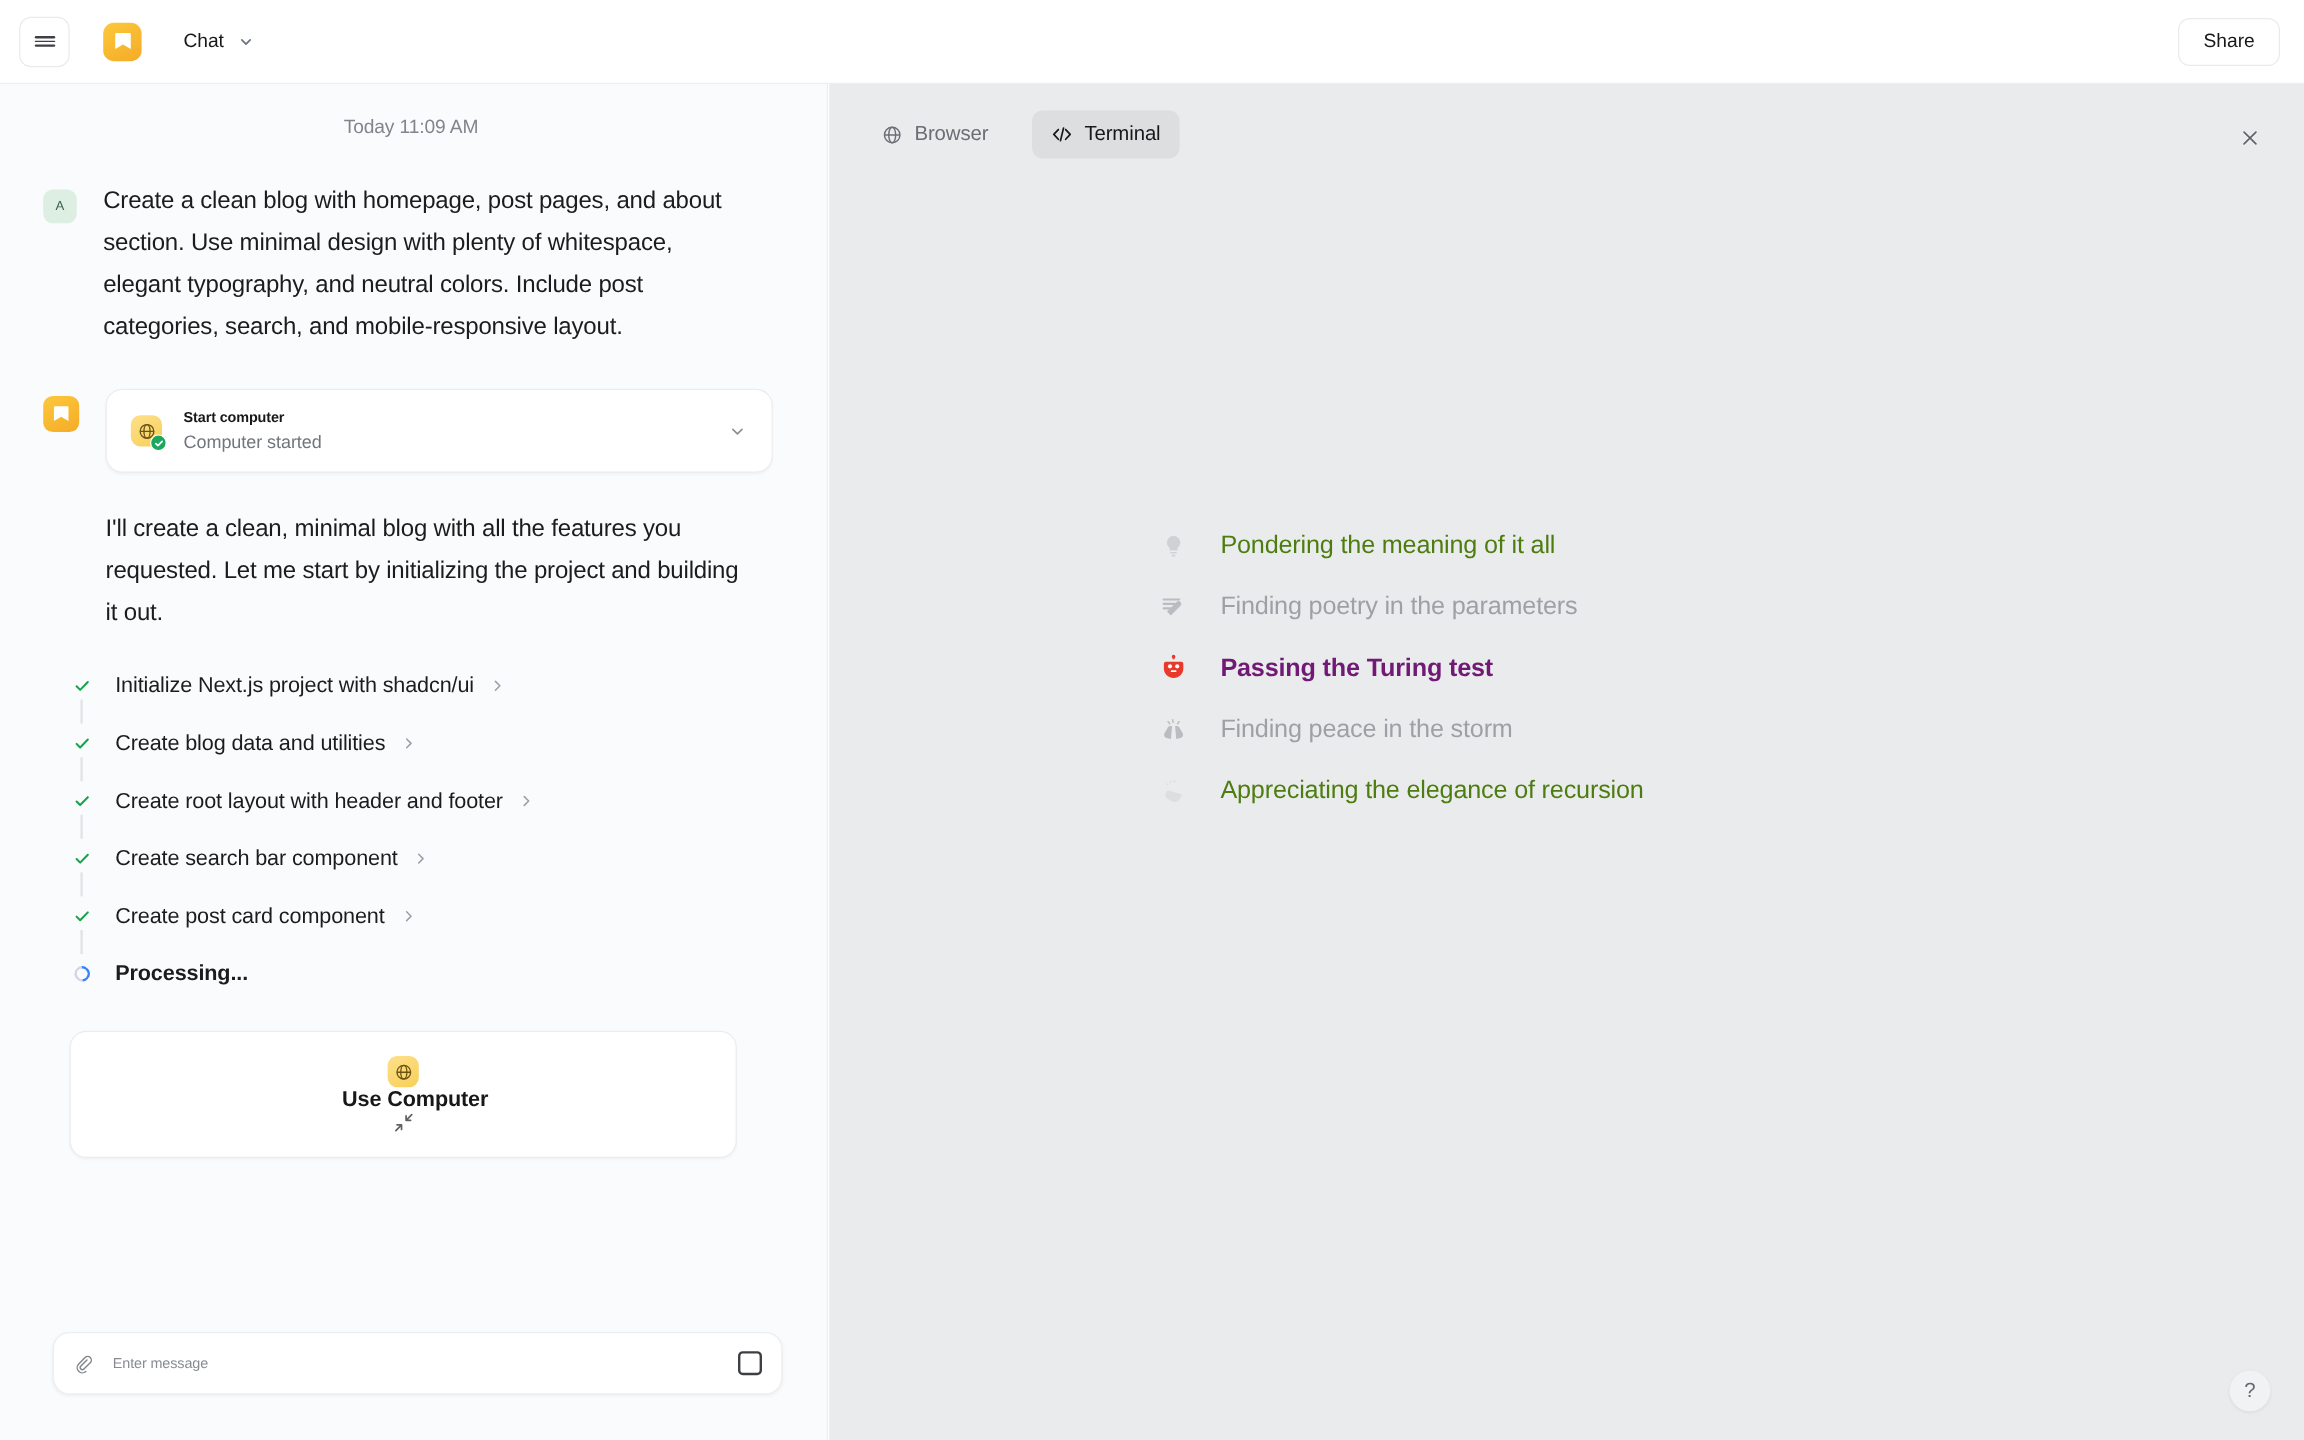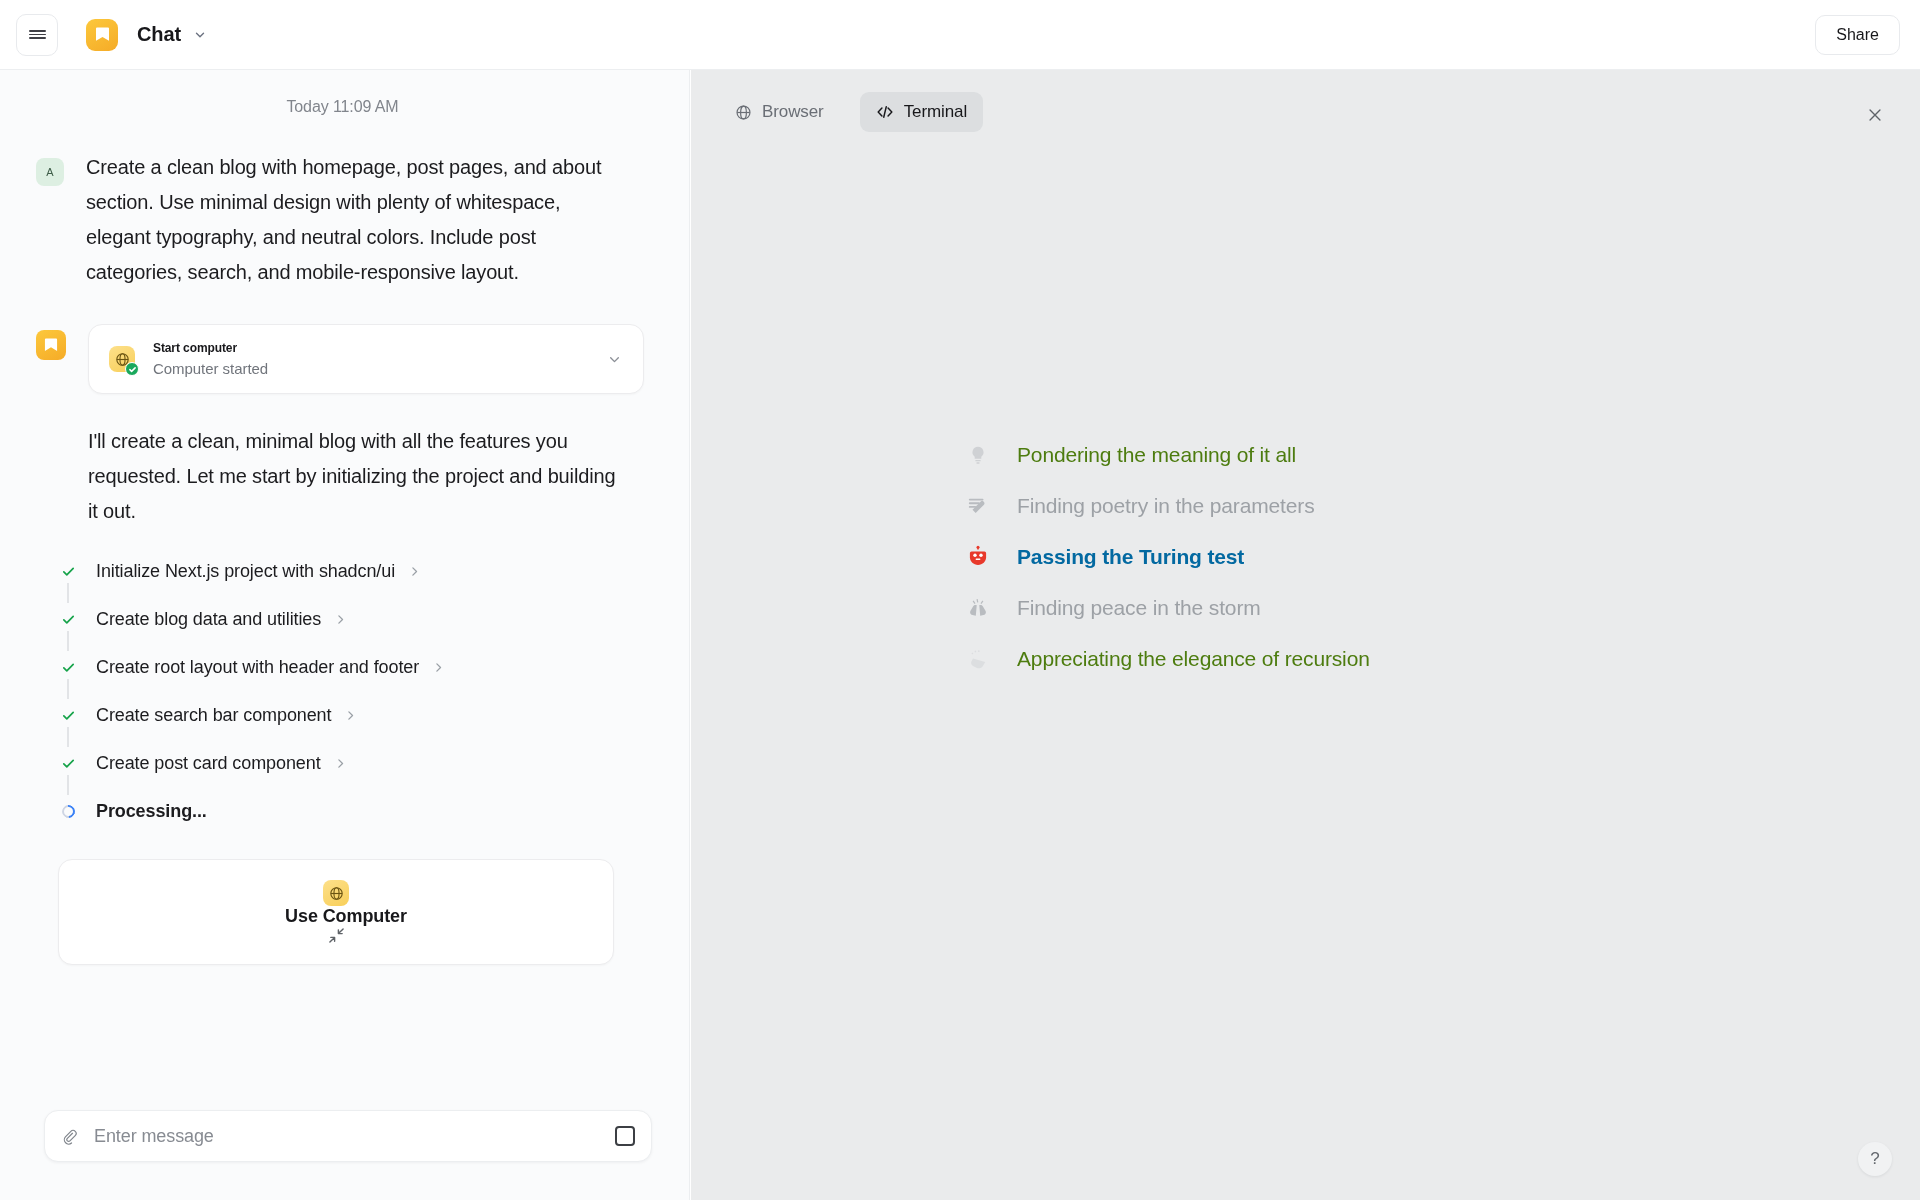--- a/index.html
+++ b/index.html
@@ -26,21 +26,21 @@
     cursor:pointer;
   }
   .hamburger-btn .bar { width:17px; height:1.8px; background:#3f3f46; border-radius:2px; margin:2px 0; display:block; }
   .brand-wrap { display:flex; align-items:center; margin-left:28px; }
   .brand-logo {
     width:32px; height:32px; border-radius:9px;
     background:linear-gradient(150deg,#fcc83c 0%, #f5ab27 100%);
     display:flex; align-items:center; justify-content:center;
   }
   .brand-title {
-    font-size:20px; font-weight:700; color:#18181b; margin-left:19px; letter-spacing:-0.1px;
+    font-size:16px; font-weight:400; color:#18181b; margin-left:35px; letter-spacing:-0.1px;
   }
   .brand-chevron { margin-left:12px; display:flex; align-items:center; color:#6b7280; }
   .share-btn {
     margin-left:auto;
     border:1px solid #e8eaed; border-radius:10px; background:#fff;
     padding:10px 20px; font-size:16px; color:#18181b; cursor:pointer;
     font-family:"Liberation Sans", sans-serif;
   }
 
   
@@ -136,21 +136,21 @@
   
   .composer {
     position:absolute; left:44px; bottom:38px; width:608px; height:52px;
     background:#fff; border:1px solid #eceef0; border-radius:14px;
     display:flex; align-items:center; padding:0 16px;
     box-shadow:0 1px 3px rgba(16,24,40,0.05);
   }
   .clip-icon { color:#80858c; display:flex; align-items:center; }
   .composer-input {
     border:none; outline:none; flex:1; margin-left:16px;
-    font-size:18px; color:#1c1c1f; font-family:"Liberation Sans", sans-serif;
+    font-size:12px; color:#1c1c1f; font-family:"Liberation Sans", sans-serif;
     background:transparent; letter-spacing:-0.1px;
   }
   .composer-input::placeholder { color:#878b92; }
   .stop-btn {
     width:20px; height:20px; border:2px solid #3c3f44; border-radius:4px;
     background:#fff; cursor:pointer;
   }
 
   
   .tabs { position:absolute; top:22px; left:28px; display:flex; align-items:center; gap:20px; }
@@ -170,21 +170,21 @@
   .carousel {
     position:absolute; left:270px; top:360px; width:760px;
   }
   .carousel-item {
     display:flex; align-items:center; height:50px; margin-bottom:1px;
   }
   .carousel-icon { width:34px; flex:0 0 34px; display:flex; align-items:center; justify-content:center; }
   .carousel-text { margin-left:22px; font-size:21px; letter-spacing:-0.15px; }
   .c-far { color:#4d7c0f; }
   .c-near { color:#9da1a6; }
-  .c-active { color:#0369a1; font-weight:700; }
+  .c-active { color:#701a75; font-weight:700; }
 
   
   .help-btn {
     position:absolute; right:28px; bottom:24px;
     width:34px; height:34px; border-radius:50%; background:#f1f2f3;
     display:flex; align-items:center; justify-content:center;
     font-size:17px; color:#64686e; cursor:pointer;
     box-shadow:0 1px 3px rgba(16,24,40,0.08);
   }
 </style>

